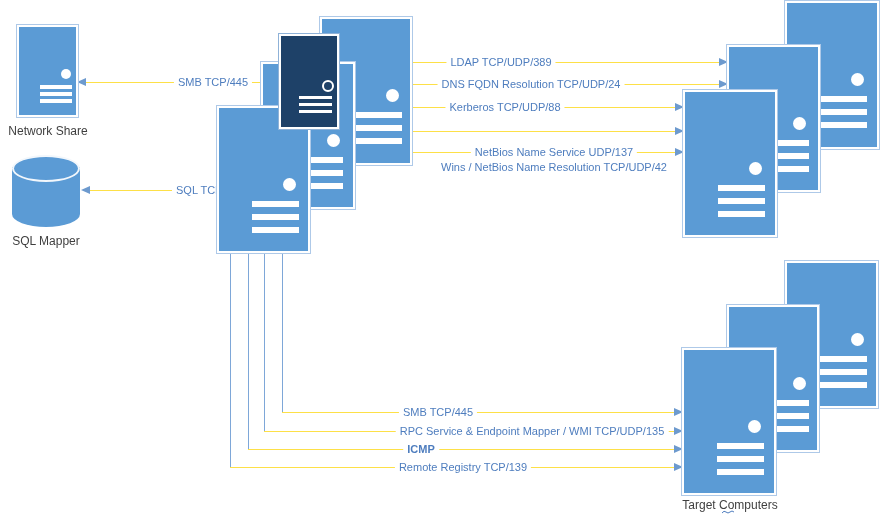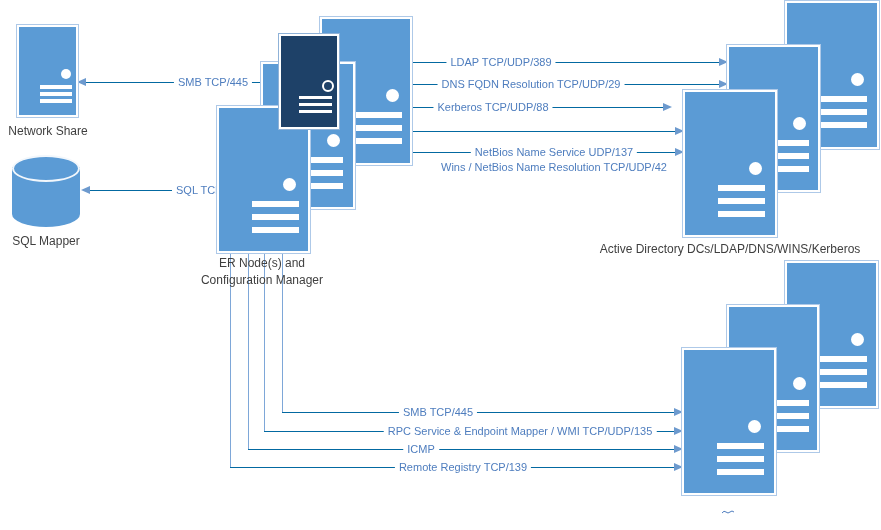--- a/index.html
+++ b/index.html
@@ -32,21 +32,21 @@
   .srv-dark .bars div { height:3px; margin-bottom:4px; }
 
   
   .cyl { position:absolute; }
   .cyl-body { position:absolute; left:0; right:0; top:12px; bottom:0;
     background:#5B9BD5; border-radius:0 0 34px 34px / 0 0 13px 13px; }
   .cyl-top { position:absolute; box-sizing:border-box; left:0; right:0; top:0; height:27px;
     background:#5B9BD5; border:2px solid #f2f7fc; border-radius:50%; }
 
   
-  .arrow { position:absolute; height:1px; background:#0369a1; }
+  .arrow { position:absolute; height:1px; background:#fde047; }
   .vseg  { position:absolute; left:0; width:1px; background:#7EA7D8; }
   .head-left  { position:absolute; left:-9px; top:-4px; width:0; height:0;
     border-top:4.5px solid transparent; border-bottom:4.5px solid transparent;
     border-right:9px solid #6d9ace; }
   .head-right { position:absolute; right:-9px; top:-4px; width:0; height:0;
     border-top:4.5px solid transparent; border-bottom:4.5px solid transparent;
     border-left:9px solid #6d9ace; }
   .alabel { position:absolute; top:-7px; transform:translateX(-50%);
     background:#ffffff; padding:0 4px; font-size:11px; line-height:14px;
     color:#4E7DBE; white-space:nowrap; }
@@ -69,49 +69,49 @@
     <div class="head-left"></div>
     <span class="alabel" style="left:123px;">SQL TCP/1433</span>
   </div>
 
   <div class="arrow" style="left:412px; top:62px; width:307px;">
     <div class="head-right"></div>
     <span class="alabel" style="left:89px;">LDAP TCP/UDP/389</span>
   </div>
   <div class="arrow" style="left:412px; top:84px; width:307px;">
     <div class="head-right"></div>
-    <span class="alabel" style="left:119px;">DNS FQDN Resolution TCP/UDP/29</span>
-  </div>
-  <div class="arrow" style="left:400px; top:107px; width:263px;">
+    <span class="alabel" style="left:119px;">DNS FQDN Resolution TCP/UDP/24</span>
+  </div>
+  <div class="arrow" style="left:412px; top:107px; width:263px;">
     <div class="head-right"></div>
     <span class="alabel" style="left:93px;">Kerberos TCP/UDP/88</span>
   </div>
   <div class="arrow" style="left:412px; top:131px; width:263px;">
     <div class="head-right"></div>
     <span class="alabel" style="left:142px;margin-top:36px;">Wins / NetBios Name Resolution TCP/UDP/42</span>
   </div>
   <div class="arrow" style="left:412px; top:152px; width:263px;">
     <div class="head-right"></div>
     <span class="alabel" style="left:124px;margin-left:18px;">NetBios Name Service UDP/137</span>
   </div>
 
   <div class="arrow" style="left:282px; top:412px; width:392px;">
     <div class="vseg" style="top:-159px; height:159px;"></div>
     <div class="head-right"></div>
     <span class="alabel" style="left:156px;">SMB TCP/445</span>
   </div>
   <div class="arrow" style="left:264px; top:431px; width:410px;">
     <div class="vseg" style="top:-178px; height:178px;"></div>
     <div class="head-right"></div>
-    <span class="alabel" style="left:256px;">RPC Service &amp; Endpoint Mapper / WMI TCP/UDP/135</span>
+    <span class="alabel" style="left:268px;">RPC Service &amp; Endpoint Mapper / WMI TCP/UDP/135</span>
   </div>
   <div class="arrow" style="left:248px; top:449px; width:426px;">
     <div class="vseg" style="top:-196px; height:196px;"></div>
     <div class="head-right"></div>
-    <span class="alabel" style="left:173px;">ICMP</span>
+    <span class="alabel" style="left:173px;font-weight:bold;">ICMP</span>
   </div>
   <div class="arrow" style="left:230px; top:467px; width:444px;text-align:center;">
     <div class="vseg" style="top:-214px; height:214px;"></div>
     <div class="head-right"></div>
     <span class="alabel" style="left:233px;">Remote Registry TCP/139</span>
   </div>
 
   <div class="server srv-sm" style="left:17px; top:25px; width:61px; height:92px;">
     <div class="dot"></div>
     <div class="bars">
@@ -153,24 +153,20 @@
       </div>
   </div>
   <div class="server srv-dark" style="left:279px; top:34px; width:60px; height:95px;">
     <div class="ring"></div>
     <div class="bars">
         <div></div>
         <div></div>
         <div></div>
       </div>
   </div>
-  <div class="nlabel" style="left:182px; top:255px; width:160px;">
-    <span>ER Node(s) and</span><br>
-    <span>Configuration Manager</span>
-  </div>
 
   <div class="server srv-lg" style="left:785px; top:1px; width:94px; height:148px;">
     <div class="dot"></div>
     <div class="bars">
         <div></div>
         <div></div>
         <div></div>
       </div>
   </div>
   <div class="server srv-lg" style="left:727px; top:45px; width:93px; height:147px;">
@@ -182,21 +178,20 @@
       </div>
   </div>
   <div class="server srv-lg" style="left:683px; top:90px; width:94px; height:147px;">
     <div class="dot"></div>
     <div class="bars">
         <div></div>
         <div></div>
         <div></div>
       </div>
   </div>
-  <div class="nlabel" style="left:580px; top:241px; width:300px;">Active Directory DCs/LDAP/DNS/WINS/Kerberos</div>
 
   <div class="server srv-lg" style="left:785px; top:261px; width:93px; height:147px;">
     <div class="dot"></div>
     <div class="bars">
         <div></div>
         <div></div>
         <div></div>
       </div>
   </div>
   <div class="server srv-lg" style="left:727px; top:305px; width:92px; height:147px;">
@@ -208,17 +203,18 @@
       </div>
   </div>
   <div class="server srv-lg" style="left:682px; top:348px; width:94px; height:147px;">
     <div class="dot"></div>
     <div class="bars">
         <div></div>
         <div></div>
         <div></div>
       </div>
   </div>
+  <div class="nlabel" style="left:632px; top:497px; width:196px;">Target Computers</div>
   <svg style="position:absolute; left:722px; top:510px;" width="13" height="4">
     <path d="M0 3 Q2 0 4 2 T8 2 T12 2" fill="none" stroke="#4E7DBE" stroke-width="1"></path>
   </svg>
 
 </div>
 
 </body></html>

